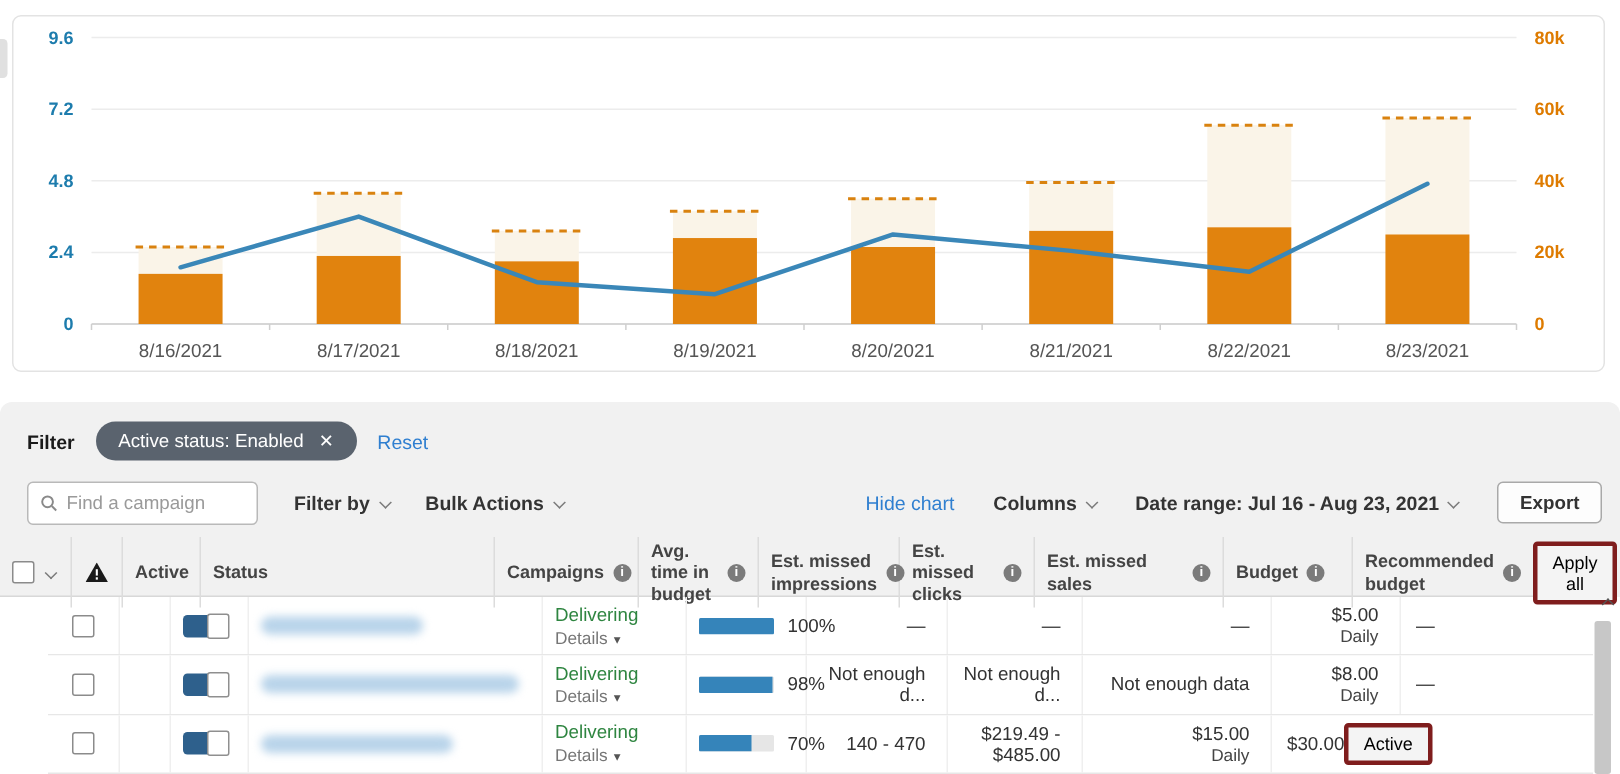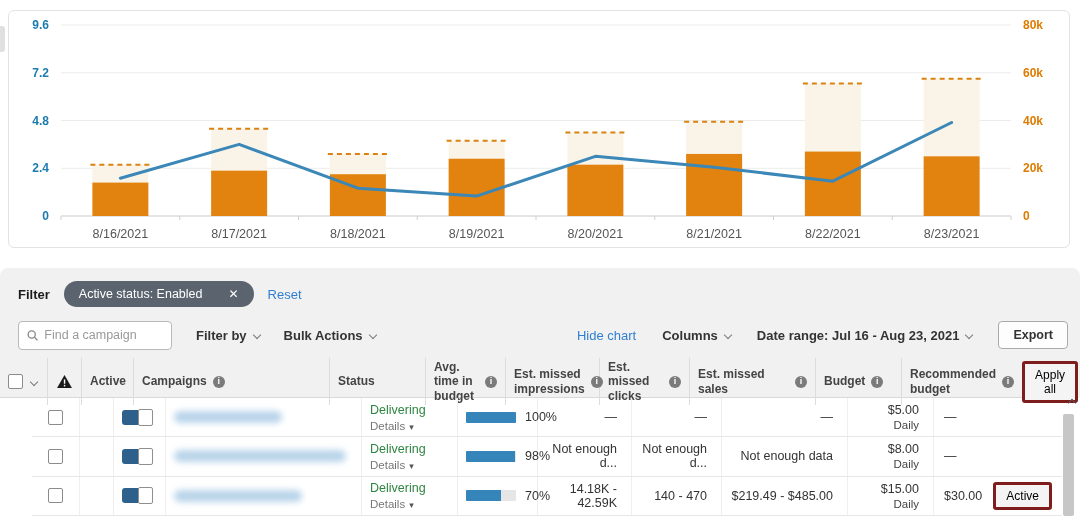--- a/index.html
+++ b/index.html
@@ -19,21 +19,21 @@
     background:#e0e0e0; border-radius:0 3px 3px 0;
   }
   
   .lower {
     position:absolute; left:0; top:268px; width:1080px; height:248px;
     background:#f1f1f1; border-radius:8px 8px 0 0;
   }
   .filter-row { display:flex; align-items:center; gap:14px; padding:13px 18px 5px 18px; height:44px; }
   .filter-label { font-size:13px; font-weight:700; color:#1a1a1a;text-align:center; }
   .pill {
-    display:inline-flex; align-items:center; gap:26px;
+    display:inline-flex; align-items:center; gap:10px;
     background:#5a636e; color:#fff; font-size:12.5px;
     border-radius:14px; padding:6px 15px; cursor:default;
   }
   .pill .x { font-size:12px; cursor:pointer; line-height:1; }
   .reset-link { font-size:13px; color:#2f7fd0; cursor:pointer; }
   .toolbar { display:flex; align-items:center; padding:6px 12px 6px 18px; height:46px; }
   .search-box {
     width:154px; height:29px; background:#fff; border:1px solid #b9b9b9; border-radius:4px;
     display:flex; align-items:center; padding:0 8px; gap:6px;
   }
@@ -206,25 +206,25 @@
       <svg class="warn-svg" viewBox="0 0 16 14">
         <path d="M8 0 L16 14 H0 Z" fill="#1a1a1a"></path>
         <rect x="7.3" y="4.8" width="1.5" height="4.6" fill="#fff"></rect>
         <rect x="7.3" y="10.6" width="1.5" height="1.7" fill="#fff"></rect>
       </svg>
     </div>
     <div class="hc">
         <span>Active</span>
       </div>
     <div class="hc">
+        <span>Status</span>
+      </div>
+    <div class="hc">
         <span>Campaigns</span>
         <span class="info"></span>
-      </div>
-    <div class="hc">
-        <span>Status</span>
       </div>
     <div class="hc">
       <span class="hlines">
           <span>Avg. time in</span>
           <span>budget</span>
         </span>
       <span class="info"></span>
     </div>
     <div class="hc">
       <span class="hlines">
@@ -346,21 +346,20 @@
       <div class="td status-cell">
         <span class="status-delivering">Delivering</span>
         <span class="details">Details</span>
       </div>
       <div class="td">
           <span class="pbar">
             <span class="pfill" style="display: block; height: 100%; width: 70%; background: rgb(53, 132, 186);"></span>
           </span>
           <span class="pct">70%</span>
         </div>
-      <div class="td right">14.18K - 42.59K</div>
       <div class="td right">140 - 470</div>
       <div class="td right">$219.49 - $485.00</div>
       <div class="td budget-cell">
           <span>$15.00</span>
           <span class="budget-period">Daily</span>
         </div>
       <div class="td rec-cell">
           <span>$30.00</span>
           <button class="btn-sm">Active</button>
         </div>

